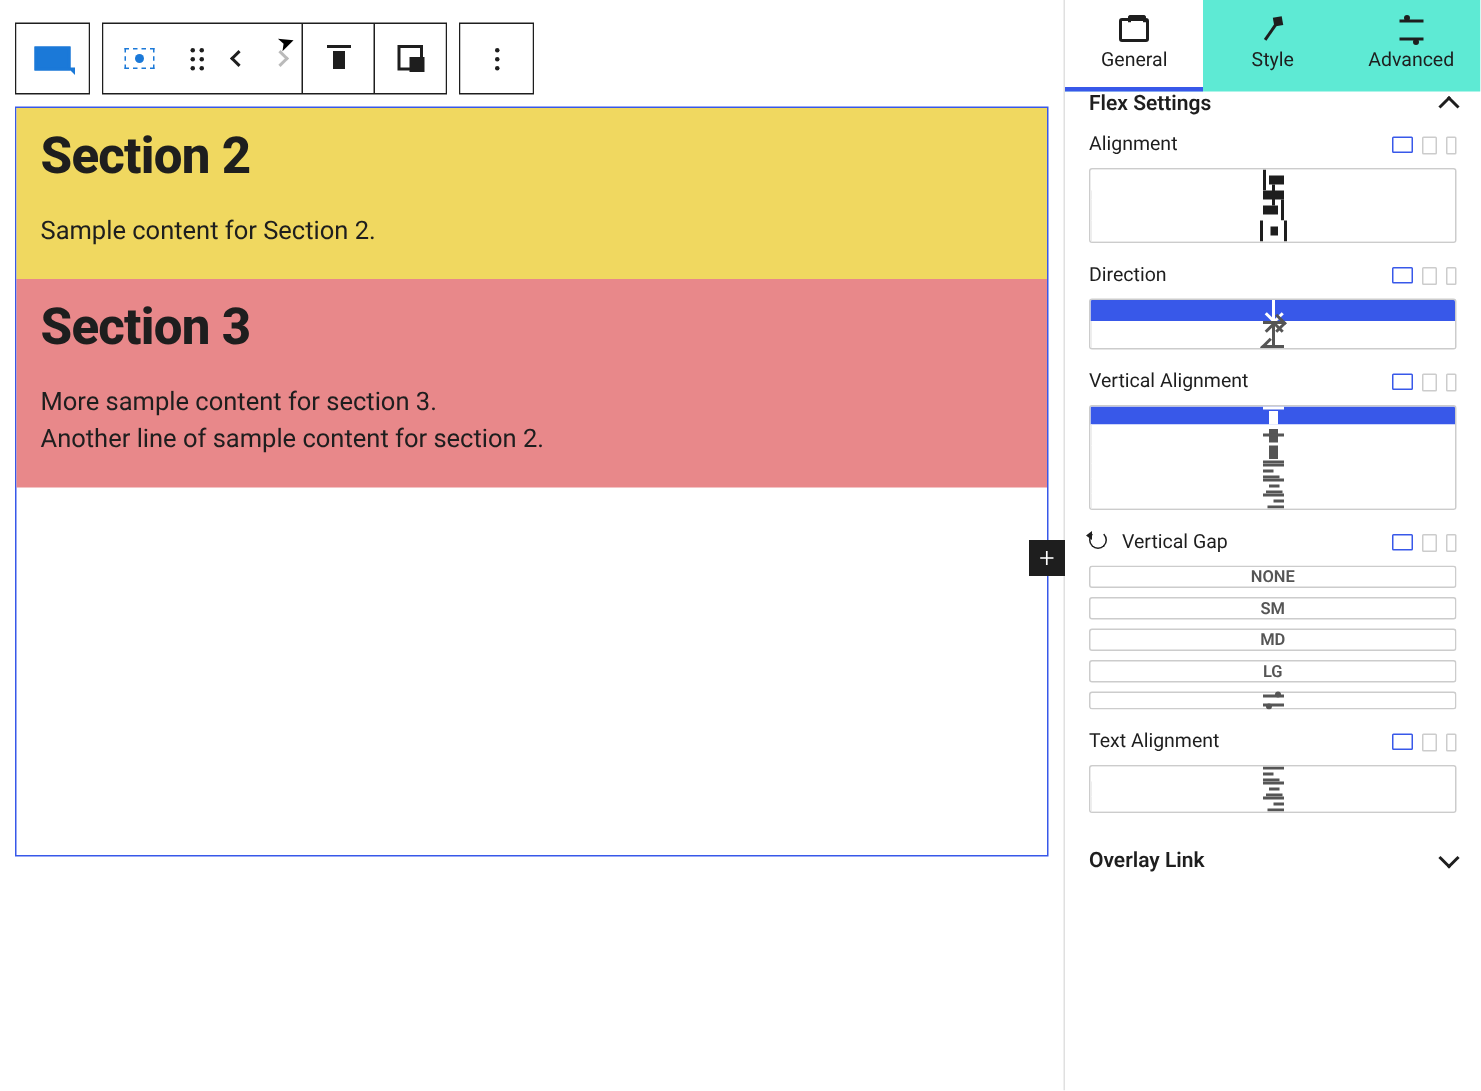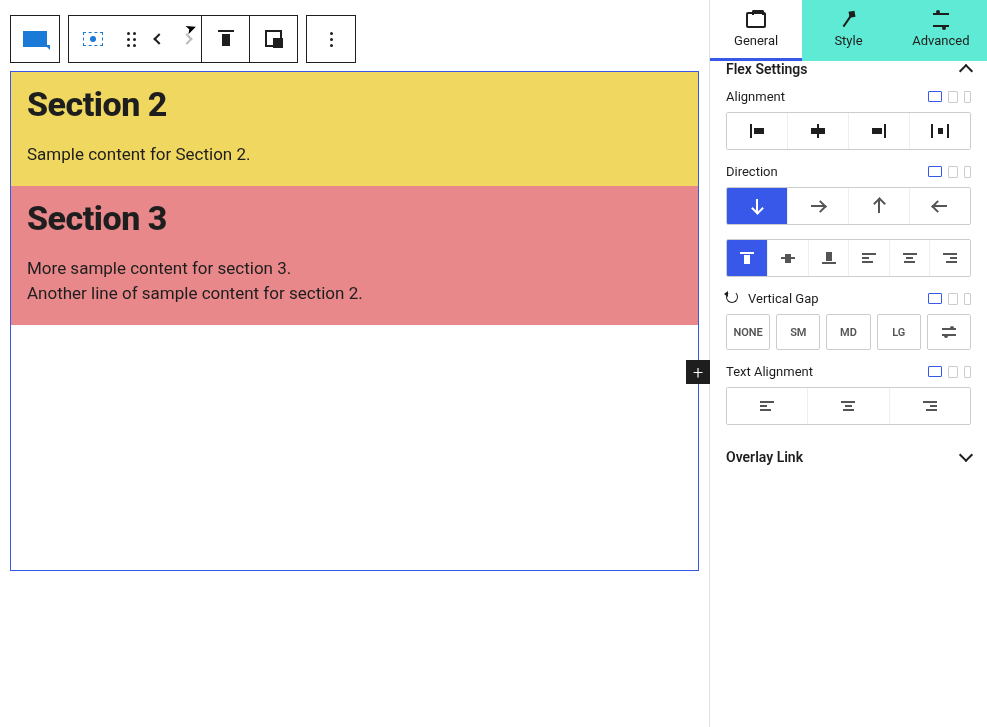--- a/index.html
+++ b/index.html
@@ -65,21 +65,21 @@
 .control-label-row { display:flex; justify-content:space-between; align-items:center; margin-bottom:8px;}
 .control-label { font-size:13px; color:#1e1e1e;}
 .device-icons { display:flex; gap:6px; align-items:center;}
 .dev-icon { width:14px; height:11px; border:1.5px solid #ccc; border-radius:1px;}
 .dev-icon.active { border-color:#3858e9;}
 .dev-icon.tablet { width:10px; height:12px;}
 .dev-icon.mobile { width:7px; height:12px;}
 .reset-icon { width:12px; height:12px; border:1.5px solid #1e1e1e; border-radius:50%; border-top-color:transparent; position:relative; margin-right:6px;}
 .reset-icon::after{content:''; position:absolute; top:-1px; left:-3px; width:0; height:0; border-right:4px solid #1e1e1e; border-top:3px solid transparent; border-bottom:3px solid transparent;}
 
-.btn-row { display:flex; border:1px solid #ccc; border-radius:2px; overflow:hidden; }
+.btn-row { display:flex; border:1px solid #ccc; border-radius:2px; overflow:hidden;flex-direction:column; }
 .btn-opt { flex:1; height:36px; display:flex; align-items:center; justify-content:center; background:#fff; cursor:pointer; font-size:11px; font-weight:600; color:#555;}
 .btn-opt + .btn-opt { border-left:1px solid #eee;}
 .btn-opt.active { background:#3858e9; color:#fff;}
 .btn-row.separated { border:none; gap:6px;}
 .btn-row.separated .btn-opt { border:1px solid #ccc; border-radius:2px; flex:1;}
 
 .arr { position:relative; }
 .arr::before { content:''; display:block; width:14px; height:2px; background:currentColor;}
 .arr::after { content:''; position:absolute; width:7px; height:7px; border-top:2px solid currentColor; border-right:2px solid currentColor;}
 .arr.down::before{ width:2px; height:14px;}
@@ -263,20 +263,28 @@
         <div class="btn-opt">
             <span class="arr up"></span>
           </div>
         <div class="btn-opt">
             <span class="arr left"></span>
           </div>
       </div>
     </div>
 
     <div class="control-row">
+      <div class="control-label-row">
+        <span class="control-label">Vertical Alignment</span>
+        <span class="device-icons">
+          <span class="dev-icon active"></span>
+          <span class="dev-icon tablet"></span>
+          <span class="dev-icon mobile"></span>
+        </span>
+      </div>
       <div class="btn-row six">
         <div class="btn-opt active">
             <span class="valign-ic">
               <span class="line"></span>
               <span class="blk"></span>
             </span>
           </div>
         <div class="btn-opt">
             <span class="valign-ic mid">
               <span class="blk"></span>

